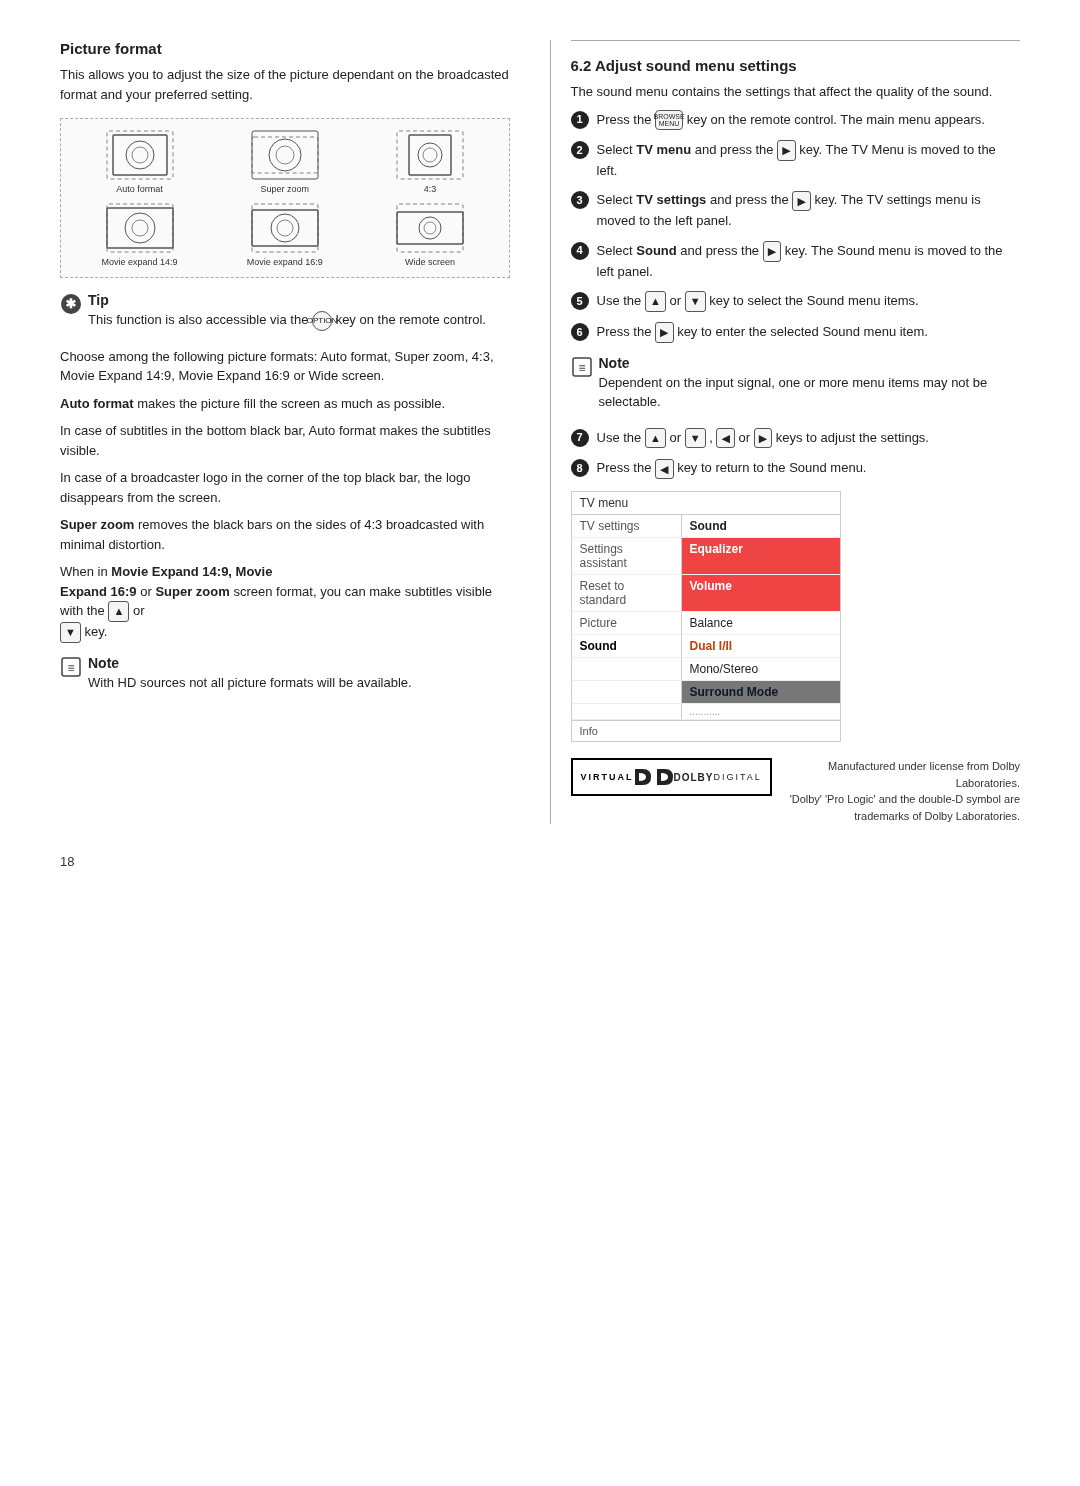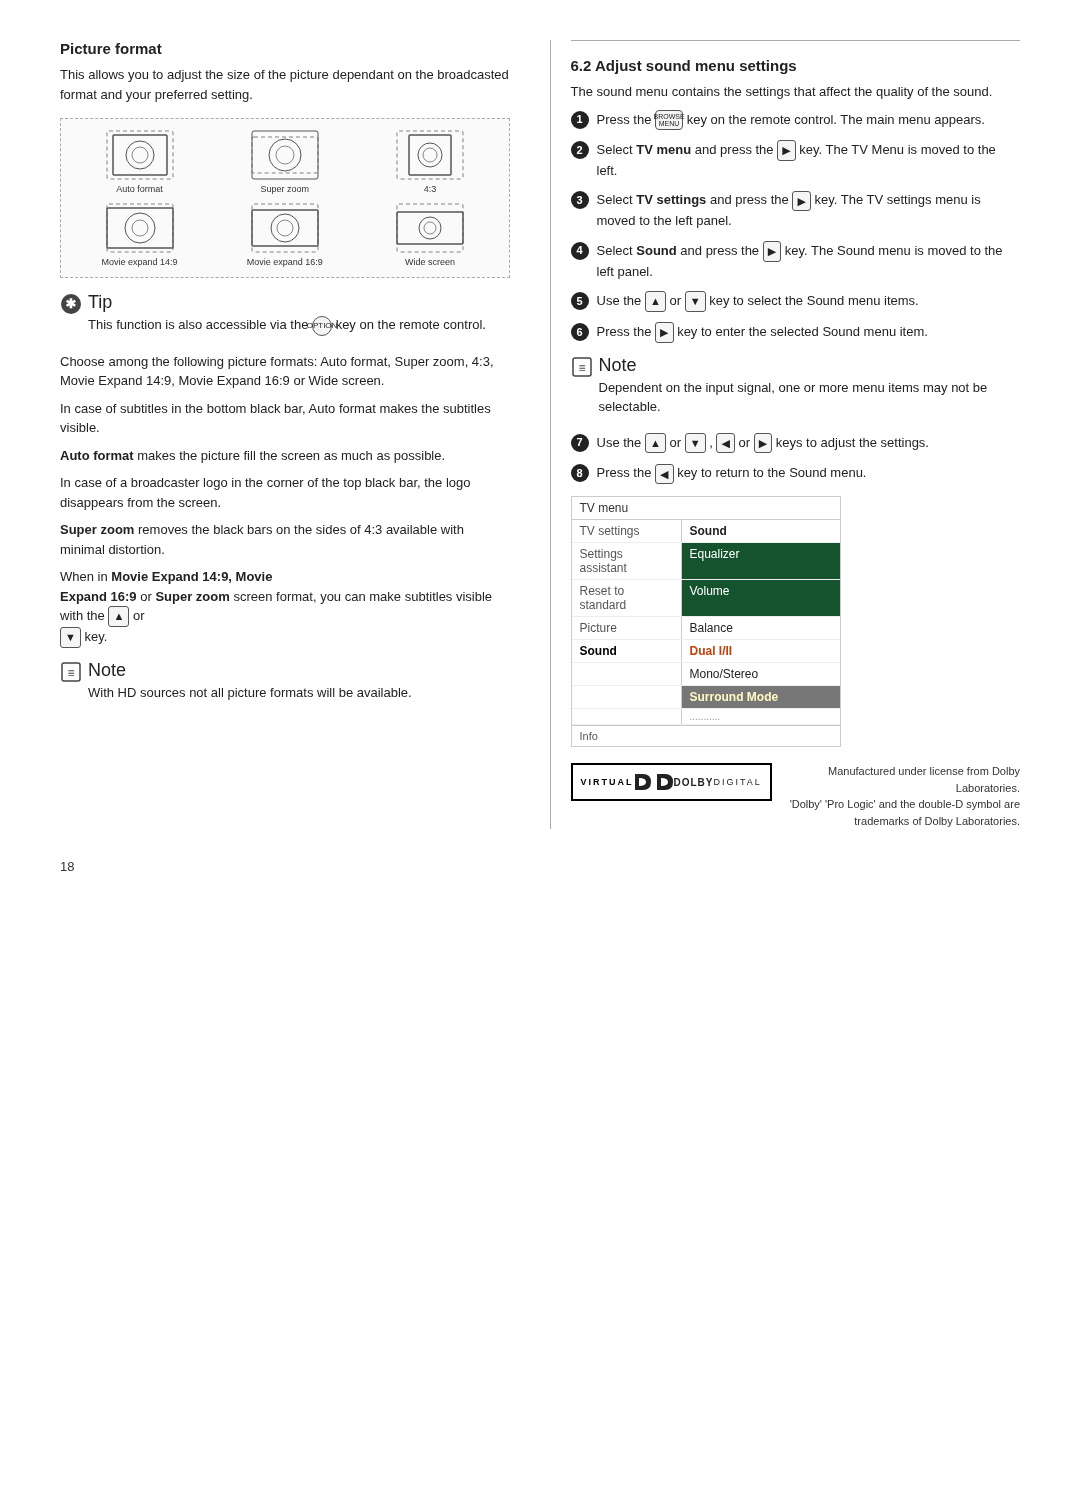--- a/index.html
+++ b/index.html
@@ -83,22 +83,22 @@
       gap: 6px;
       margin: 12px 0 8px 0;
     }
     .tip-icon {
       width: 22px;
       height: 22px;
       flex-shrink: 0;
       margin-top: 1px;
     }
     .tip-text h3, .note-text h3 {
-      font-size: 18px;
-      font-weight: normal;
+      font-size: 14px;
+      font-weight: bold;
       margin-bottom: 2px;
     }
 
     
     .steps-list {
       list-style: none;
       margin: 0 0 12px 0;
       padding: 0;
     }
     .steps-list li {
@@ -183,27 +183,27 @@
     .tv-menu-right {
       flex: 1;
       padding: 4px 8px;
       font-size: 12px;
     }
     .tv-menu-right.highlighted {
       font-weight: bold;
       color: #c2410c;
     }
     .tv-menu-right.active-item {
-      background: #14532d;
+      background: #ef4444;
       color: #fff;
-      font-weight: normal;
+      font-weight: bold;
     }
     .tv-menu-right.surround {
       background: #777;
-      color: #fef9c3;
+      color: #0f172a;
       font-weight: bold;
     }
     .tv-menu-dots {
       padding: 2px 8px;
       font-size: 10px;
       color: #999;
     }
     .tv-menu-info {
       padding: 4px 8px;
       font-size: 11px;
@@ -347,29 +347,29 @@
         <p>
           <span>This function is also accessible via the</span>
           <span class="circle-icon" style="font-size:8px;">OPTION</span>
           <span>key on the remote control.</span>
         </p>
       </div>
     </div>
 
     <p>Choose among the following picture formats: Auto format, Super zoom, 4:3, Movie Expand 14:9, Movie Expand 16:9 or Wide screen.</p>
 
-    <p>In case of subtitles in the bottom black bar, Auto format makes the subtitles visible.</p>
-
     <p>
       <span class="bold">Auto format</span><span> makes the picture fill the screen as much as possible.</span>
     </p>
+
+    <p>In case of subtitles in the bottom black bar, Auto format makes the subtitles visible.</p>
     <p>In case of a broadcaster logo in the corner of the top black bar, the logo disappears from the screen.</p>
 
     <p>
-      <span class="bold">Super zoom</span><span> removes the black bars on the sides of 4:3 available with minimal distortion.</span>
+      <span class="bold">Super zoom</span><span> removes the black bars on the sides of 4:3 broadcasted with minimal distortion.</span>
     </p>
 
     <p>
       <span>When in</span>
       <span class="bold">Movie Expand 14:9, Movie</span>
       <br>
       <span class="bold">Expand 16:9</span>
       <span>or</span>
       <span class="bold">Super zoom</span>
       <span>screen format, you can make subtitles visible with the</span>

